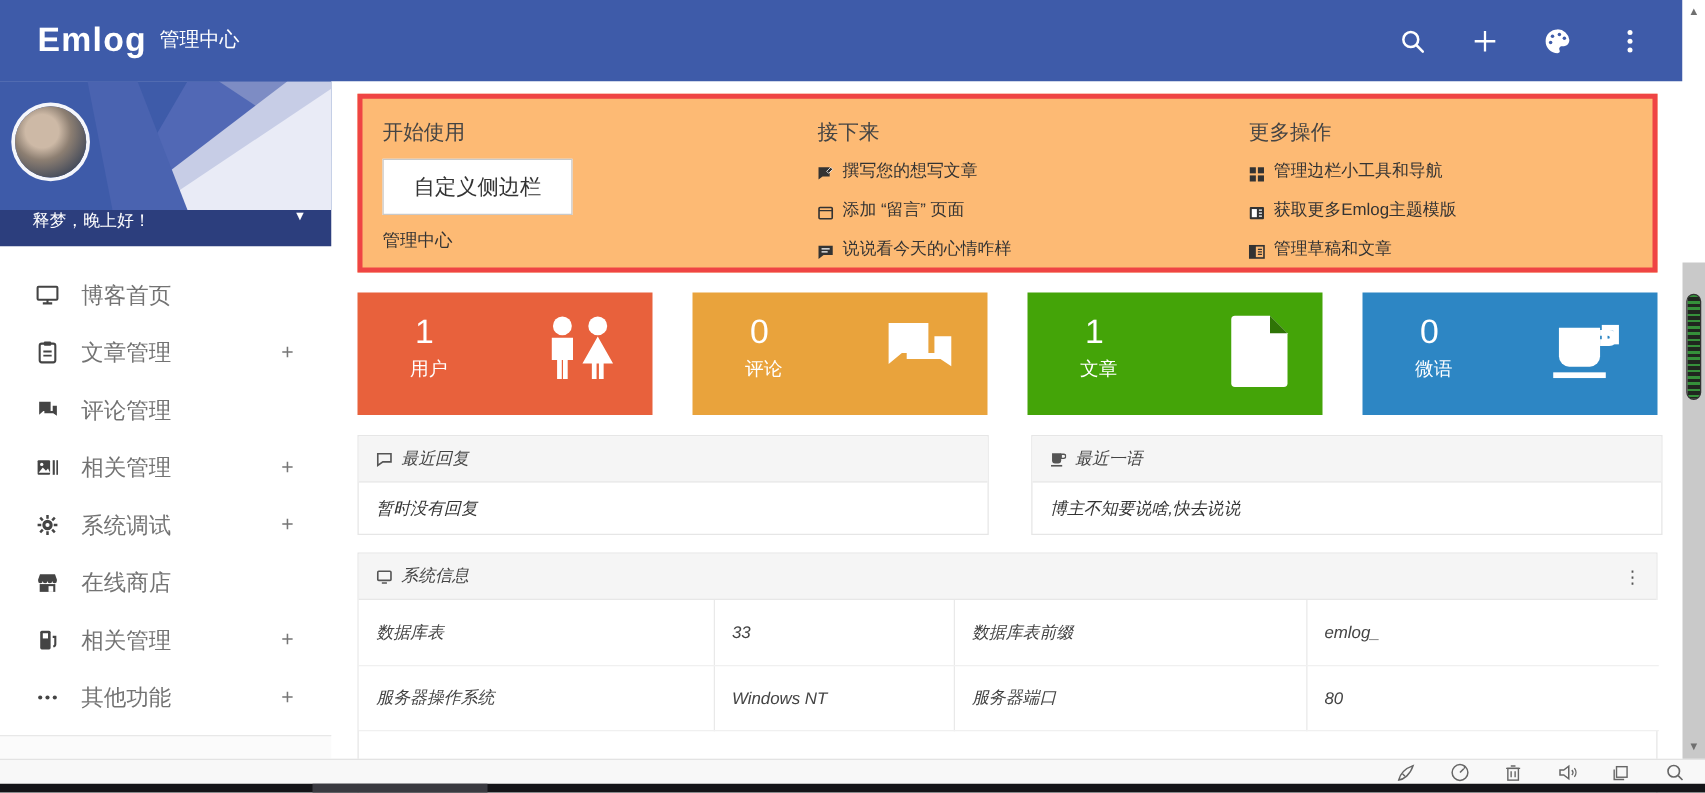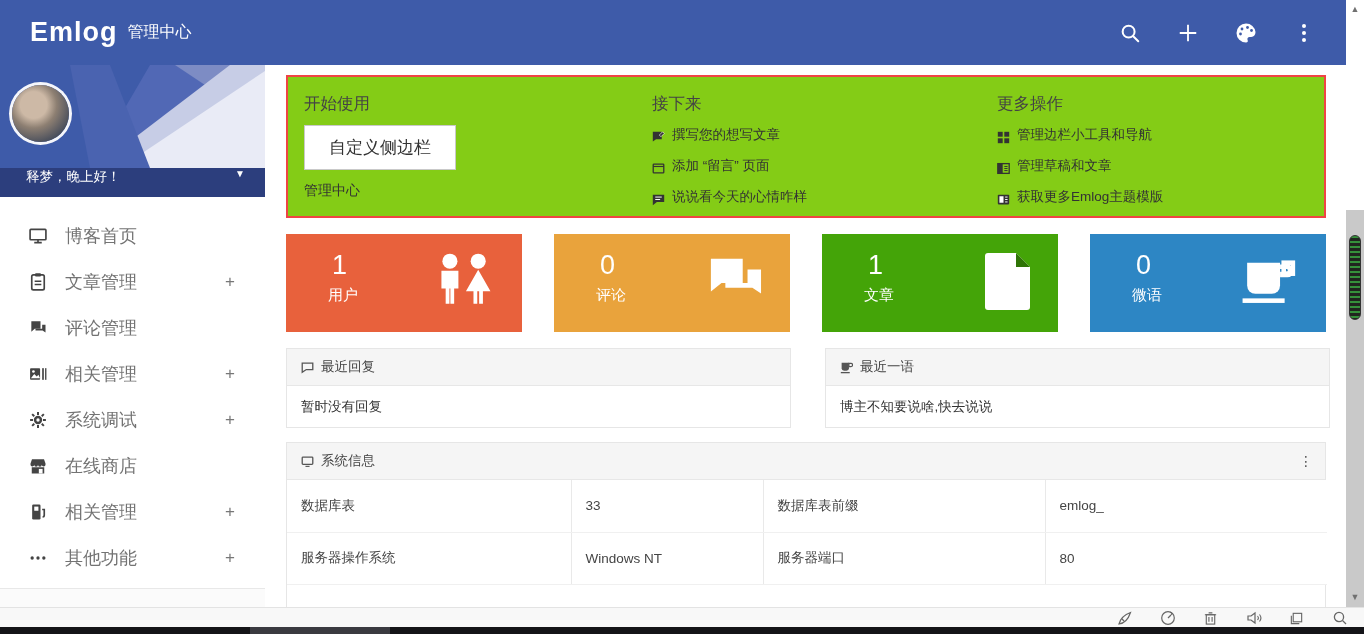--- a/index.html
+++ b/index.html
@@ -28,39 +28,39 @@
   .menu { position:absolute; top:132px; left:0; width:265px; padding-top:16px; }
   .menu-item { height:46px; display:flex; align-items:center; padding:0 30px 0 28px; cursor:pointer; color:#555; }
   .mi-icon { width:20px; height:20px; margin-right:17px; display:flex; align-items:center; justify-content:center; }
   .mi-label { font-size:18px; color:#737373; }
   .mi-plus { margin-left:auto; font-size:17px; color:#777; font-weight:300; }
   .sidebar-foot { position:absolute; top:523px; left:0; width:265px; height:19px; border-top:1px solid #e8e8e8; background:#fbfbfb; }
 
   
   .main { position:absolute; top:65px; left:265px; width:1081px; height:542px; background:#fff; z-index:10; }
 
-  .quickstart { position:absolute; left:21px; top:10px; width:1040px; height:143px; border:2px solid #ef4444; background:#84cc16; }
+  .quickstart { position:absolute; left:21px; top:10px; width:1040px; height:143px; border:4px solid #ef4444; background:#fdba74; }
   .qs-col { position:absolute; top:0; }
   .qs-title { font-size:16.5px; color:#444; margin:16px 0 10px 0; }
   .qs-col1 { left:16px; width:300px; }
   .qs-btn { display:inline-block; border:1px solid #c9c9c9; background:#fff; padding:10px 24px; font-size:17px; color:#333; cursor:pointer;font-family:Liberation Serif, serif; }
   .qs-link { margin-top:12px; font-size:14px; color:#333; cursor:pointer; }
   .qs-col2 { left:364px; width:320px; }
   .qs-col3 { left:709px; width:320px; }
   .qs-list { display:flex; flex-direction:column; gap:12px; margin-top:2px; }
   .qs-item { display:flex; align-items:flex-end; gap:7px; font-size:13.5px; color:#333; cursor:pointer; line-height:19px; }
   .qs-item svg { flex:0 0 auto; }
 
   .stats { position:absolute; left:21px; top:169px; display:flex; gap:32px; }
   .stat-card { width:236px; height:98px; position:relative; cursor:pointer; color:#fff; }
   .stat-num { position:absolute; left:46px; top:16px; font-size:27px; }
   .stat-label { position:absolute; left:42px; top:52px; font-size:15px; }
   .stat-icon { position:absolute; right:24px; top:50%; transform:translateY(-50%); }
 
-  .panel { position:absolute; background:#fff; border:1px solid #e6e6e6; }
+  .panel { position:absolute; background:#fff; border:1px solid #e6e6e6;font-style:italic; }
   .panel-head { height:37px; background:#f5f5f5; border-bottom:1px solid #e7e7e7; display:flex; align-items:center;
     padding:0 12px 0 14px; font-size:13.5px; color:#444; gap:7px; }
   .panel-body { padding:12px 14px; font-size:13.5px; color:#333; }
   .p-reply { left:21px; top:283px; width:505px; height:80px; }
   .p-note  { left:560px; top:283px; width:505px; height:80px; }
 
   .p-sys { left:21px; top:377px; width:1040px; height:230px; }
   .kebab { margin-left:auto; color:#555; font-size:14px; cursor:pointer; letter-spacing:0; line-height:10px; }
   .sys-table { width:100%; border-collapse:collapse; table-layout:fixed; }
   .sys-table td { height:52px; border-bottom:1px solid #f0f0f0; border-right:1px solid #e9e9e9; padding-left:14px;
@@ -294,33 +294,33 @@
             <svg width="13" height="13" viewBox="0 0 16 16">
                 <rect x="1" y="1" width="6" height="6" fill="#333"></rect>
                 <rect x="9" y="1" width="6" height="6" fill="#333"></rect>
                 <rect x="1" y="9" width="6" height="6" fill="#333"></rect>
                 <rect x="9" y="9" width="6" height="6" fill="#333"></rect>
               </svg>
             <span>管理边栏小工具和导航</span>
           </div>
           <div class="qs-item">
             <svg width="13" height="13" viewBox="0 0 16 16">
+                <rect x="1" y="2" width="14" height="12" rx="1" fill="#333"></rect>
+                <rect x="3" y="4" width="5" height="8" fill="#fff"></rect>
+                <path d="M10 5h3M10 8h3M10 11h3" stroke="#fff" stroke-width="1.2"></path>
+              </svg>
+            <span>获取更多Emlog主题模版</span>
+          </div>
+          <div class="qs-item">
+            <svg width="13" height="13" viewBox="0 0 16 16">
                 <rect x="1" y="2" width="14" height="12" fill="none" stroke="#333" stroke-width="1.6"></rect>
                 <rect x="1" y="2" width="6" height="12" fill="#333"></rect>
                 <path d="M9 5.5h4M9 8h4M9 10.5h4" stroke="#333" stroke-width="1.2"></path>
               </svg>
             <span>管理草稿和文章</span>
-          </div>
-          <div class="qs-item">
-            <svg width="13" height="13" viewBox="0 0 16 16">
-                <rect x="1" y="2" width="14" height="12" rx="1" fill="#333"></rect>
-                <rect x="3" y="4" width="5" height="8" fill="#fff"></rect>
-                <path d="M10 5h3M10 8h3M10 11h3" stroke="#fff" stroke-width="1.2"></path>
-              </svg>
-            <span>获取更多Emlog主题模版</span>
           </div>
         </div>
       </div>
     </div>
 
     <div class="stats">
       <div class="stat-card" style="background: rgb(232, 97, 60);">
         <div class="stat-num">1</div>
         <div class="stat-label">用户</div>
         <span class="stat-icon">

